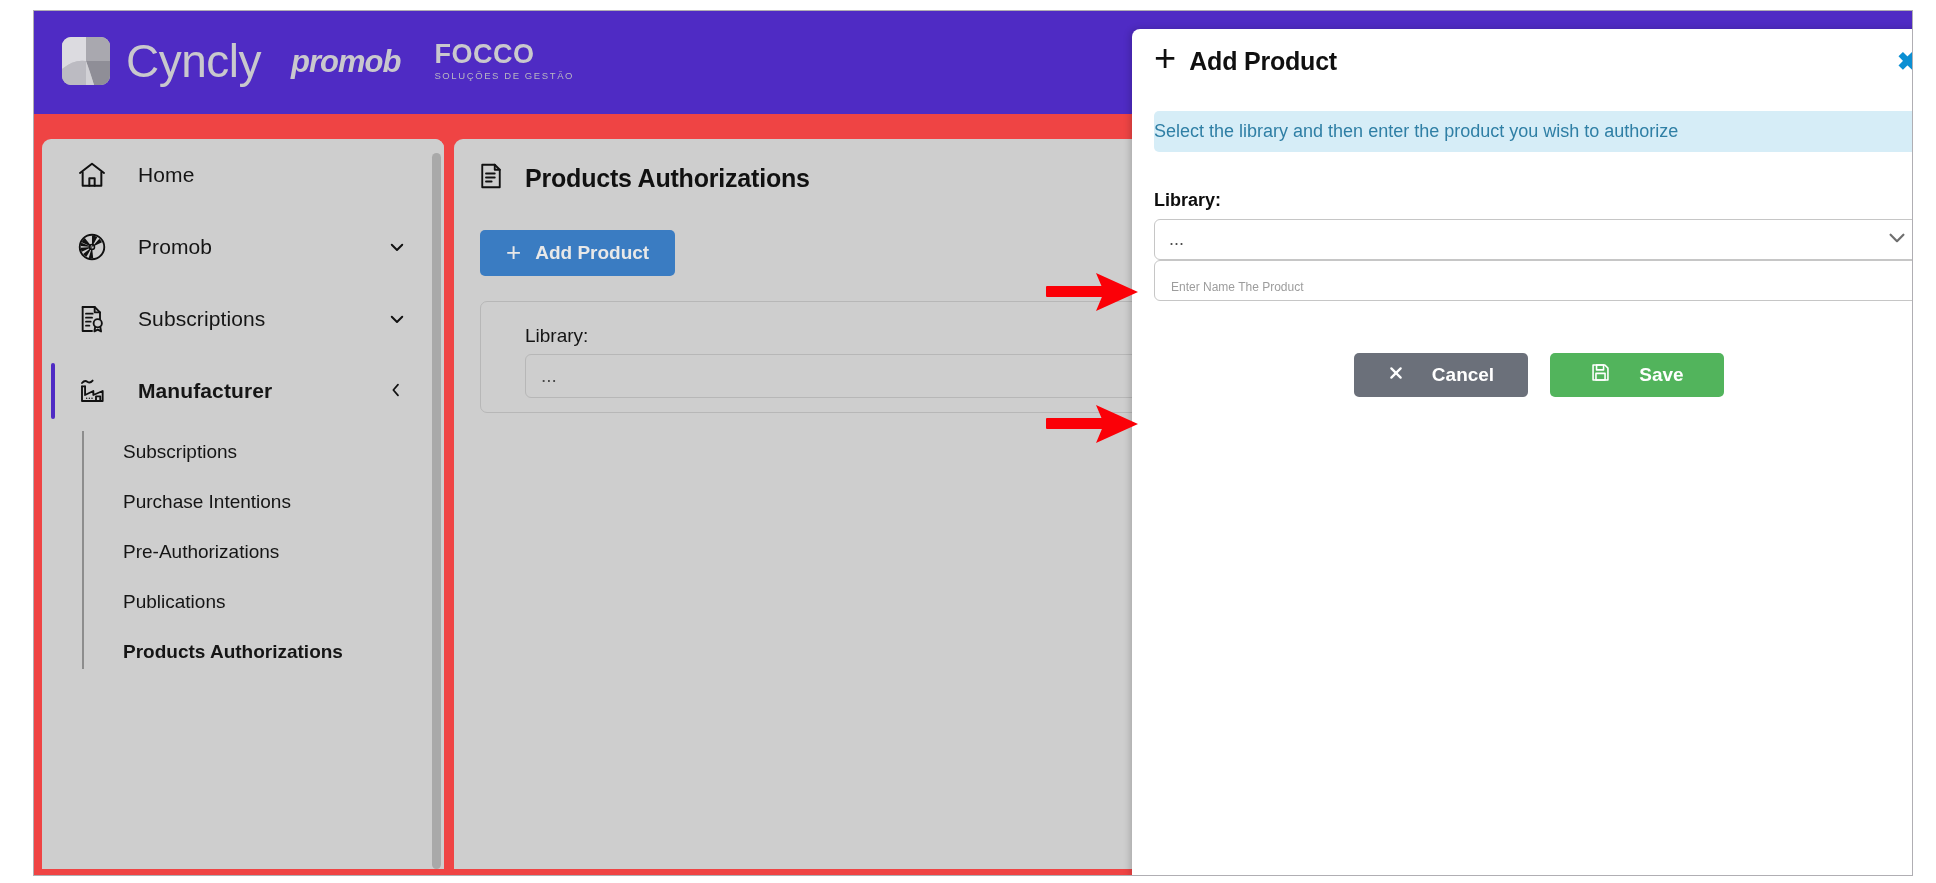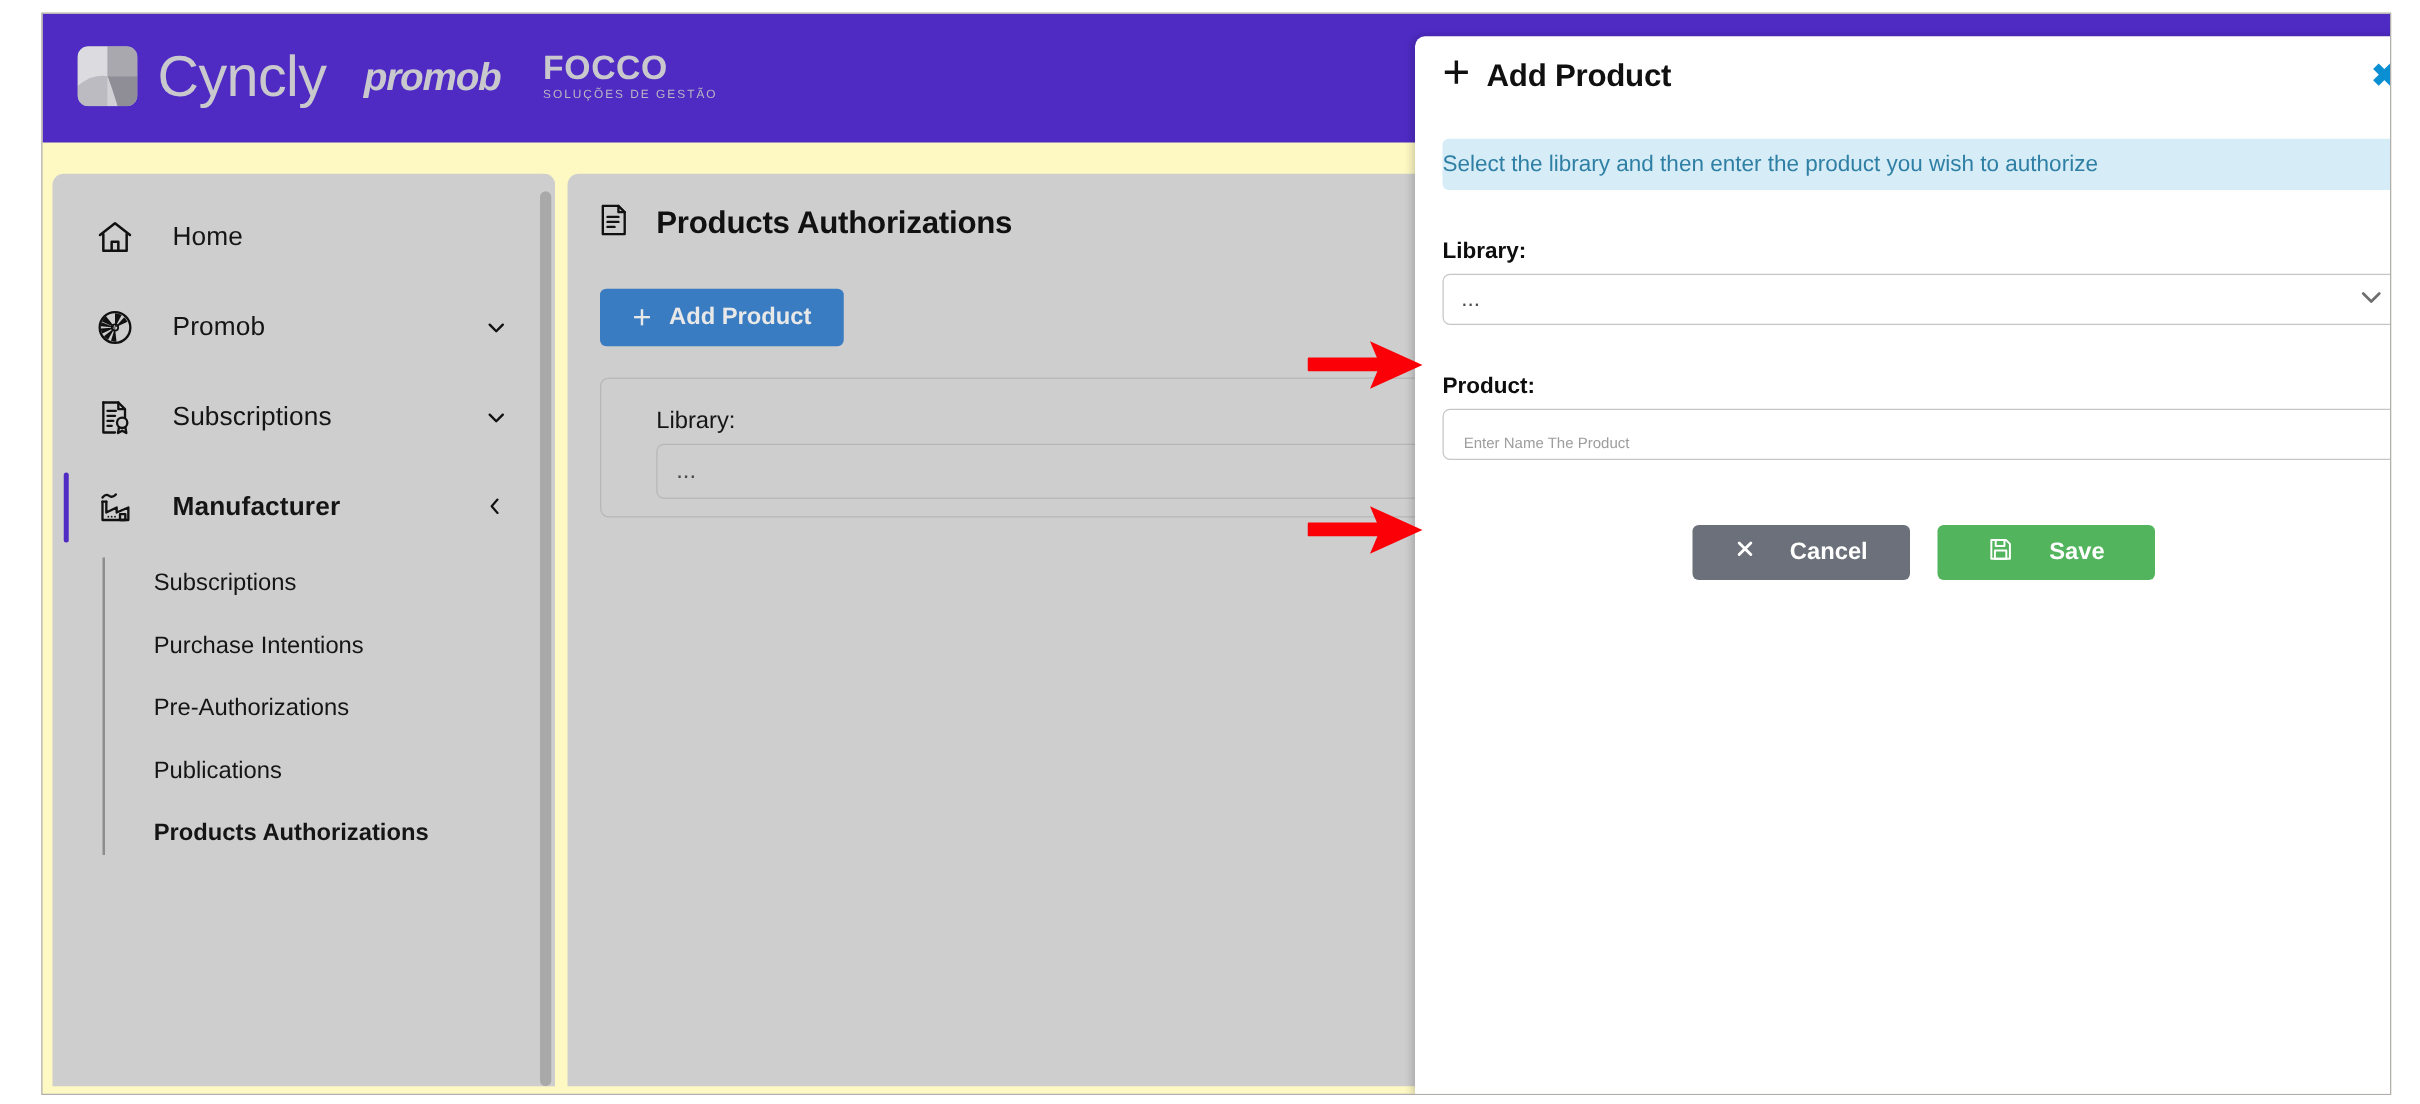--- a/index.html
+++ b/index.html
@@ -22,21 +22,21 @@
     background: #ffffff;
   }
 
   
   .window-frame {
     position: absolute;
     left: 33px;
     top: 10px;
     width: 1880px;
     height: 866px;
-    background: #fef9c3;
+    background: #ef4444;
     border: 1px solid #b0aeb3;
     box-sizing: border-box;
     overflow: hidden;
   }
 
   
   .topbar {
     position: absolute;
     left: 0; top: 0;
     width: 100%;
@@ -106,21 +106,21 @@
     top: 128px;
     width: 402px;
     height: 730px;
     background: #cecece;
     border-top-left-radius: 9px;
     border-top-right-radius: 9px;
     overflow: hidden;
   }
   .sidebar-scrollarea {
     position: absolute;
-    left: 0; top: 15px;
+    left: 0; top: 0;
     width: 402px;
     height: 730px;
   }
   .nav-item {
     position: relative;
     display: flex;
     align-items: center;
     height: 72px;
     padding-left: 30px;
     box-sizing: border-box;
@@ -630,21 +630,20 @@
           <span class="val">...</span>
           <span class="caret-ico">
             <svg width="22" height="22" viewBox="0 0 24 24" fill="none" stroke="#6f6f6f" stroke-width="2.4" stroke-linecap="round" stroke-linejoin="round">
               <path d="M5 9 L12 16 L19 9"></path>
             </svg>
           </span>
         </div>
       </div>
 
       <div class="field-group">
-        <div class="field-label">Product:</div>
         <div class="field-control">
           <input type="text" placeholder="Enter Name The Product" style="">
         </div>
       </div>
 
       <div class="modal-actions">
         <button class="btn btn-cancel">
           <span>
             <svg width="16" height="16" viewBox="0 0 24 24" stroke="#fff" stroke-width="3.4" stroke-linecap="round">
               <path d="M5 5 L19 19"></path>

